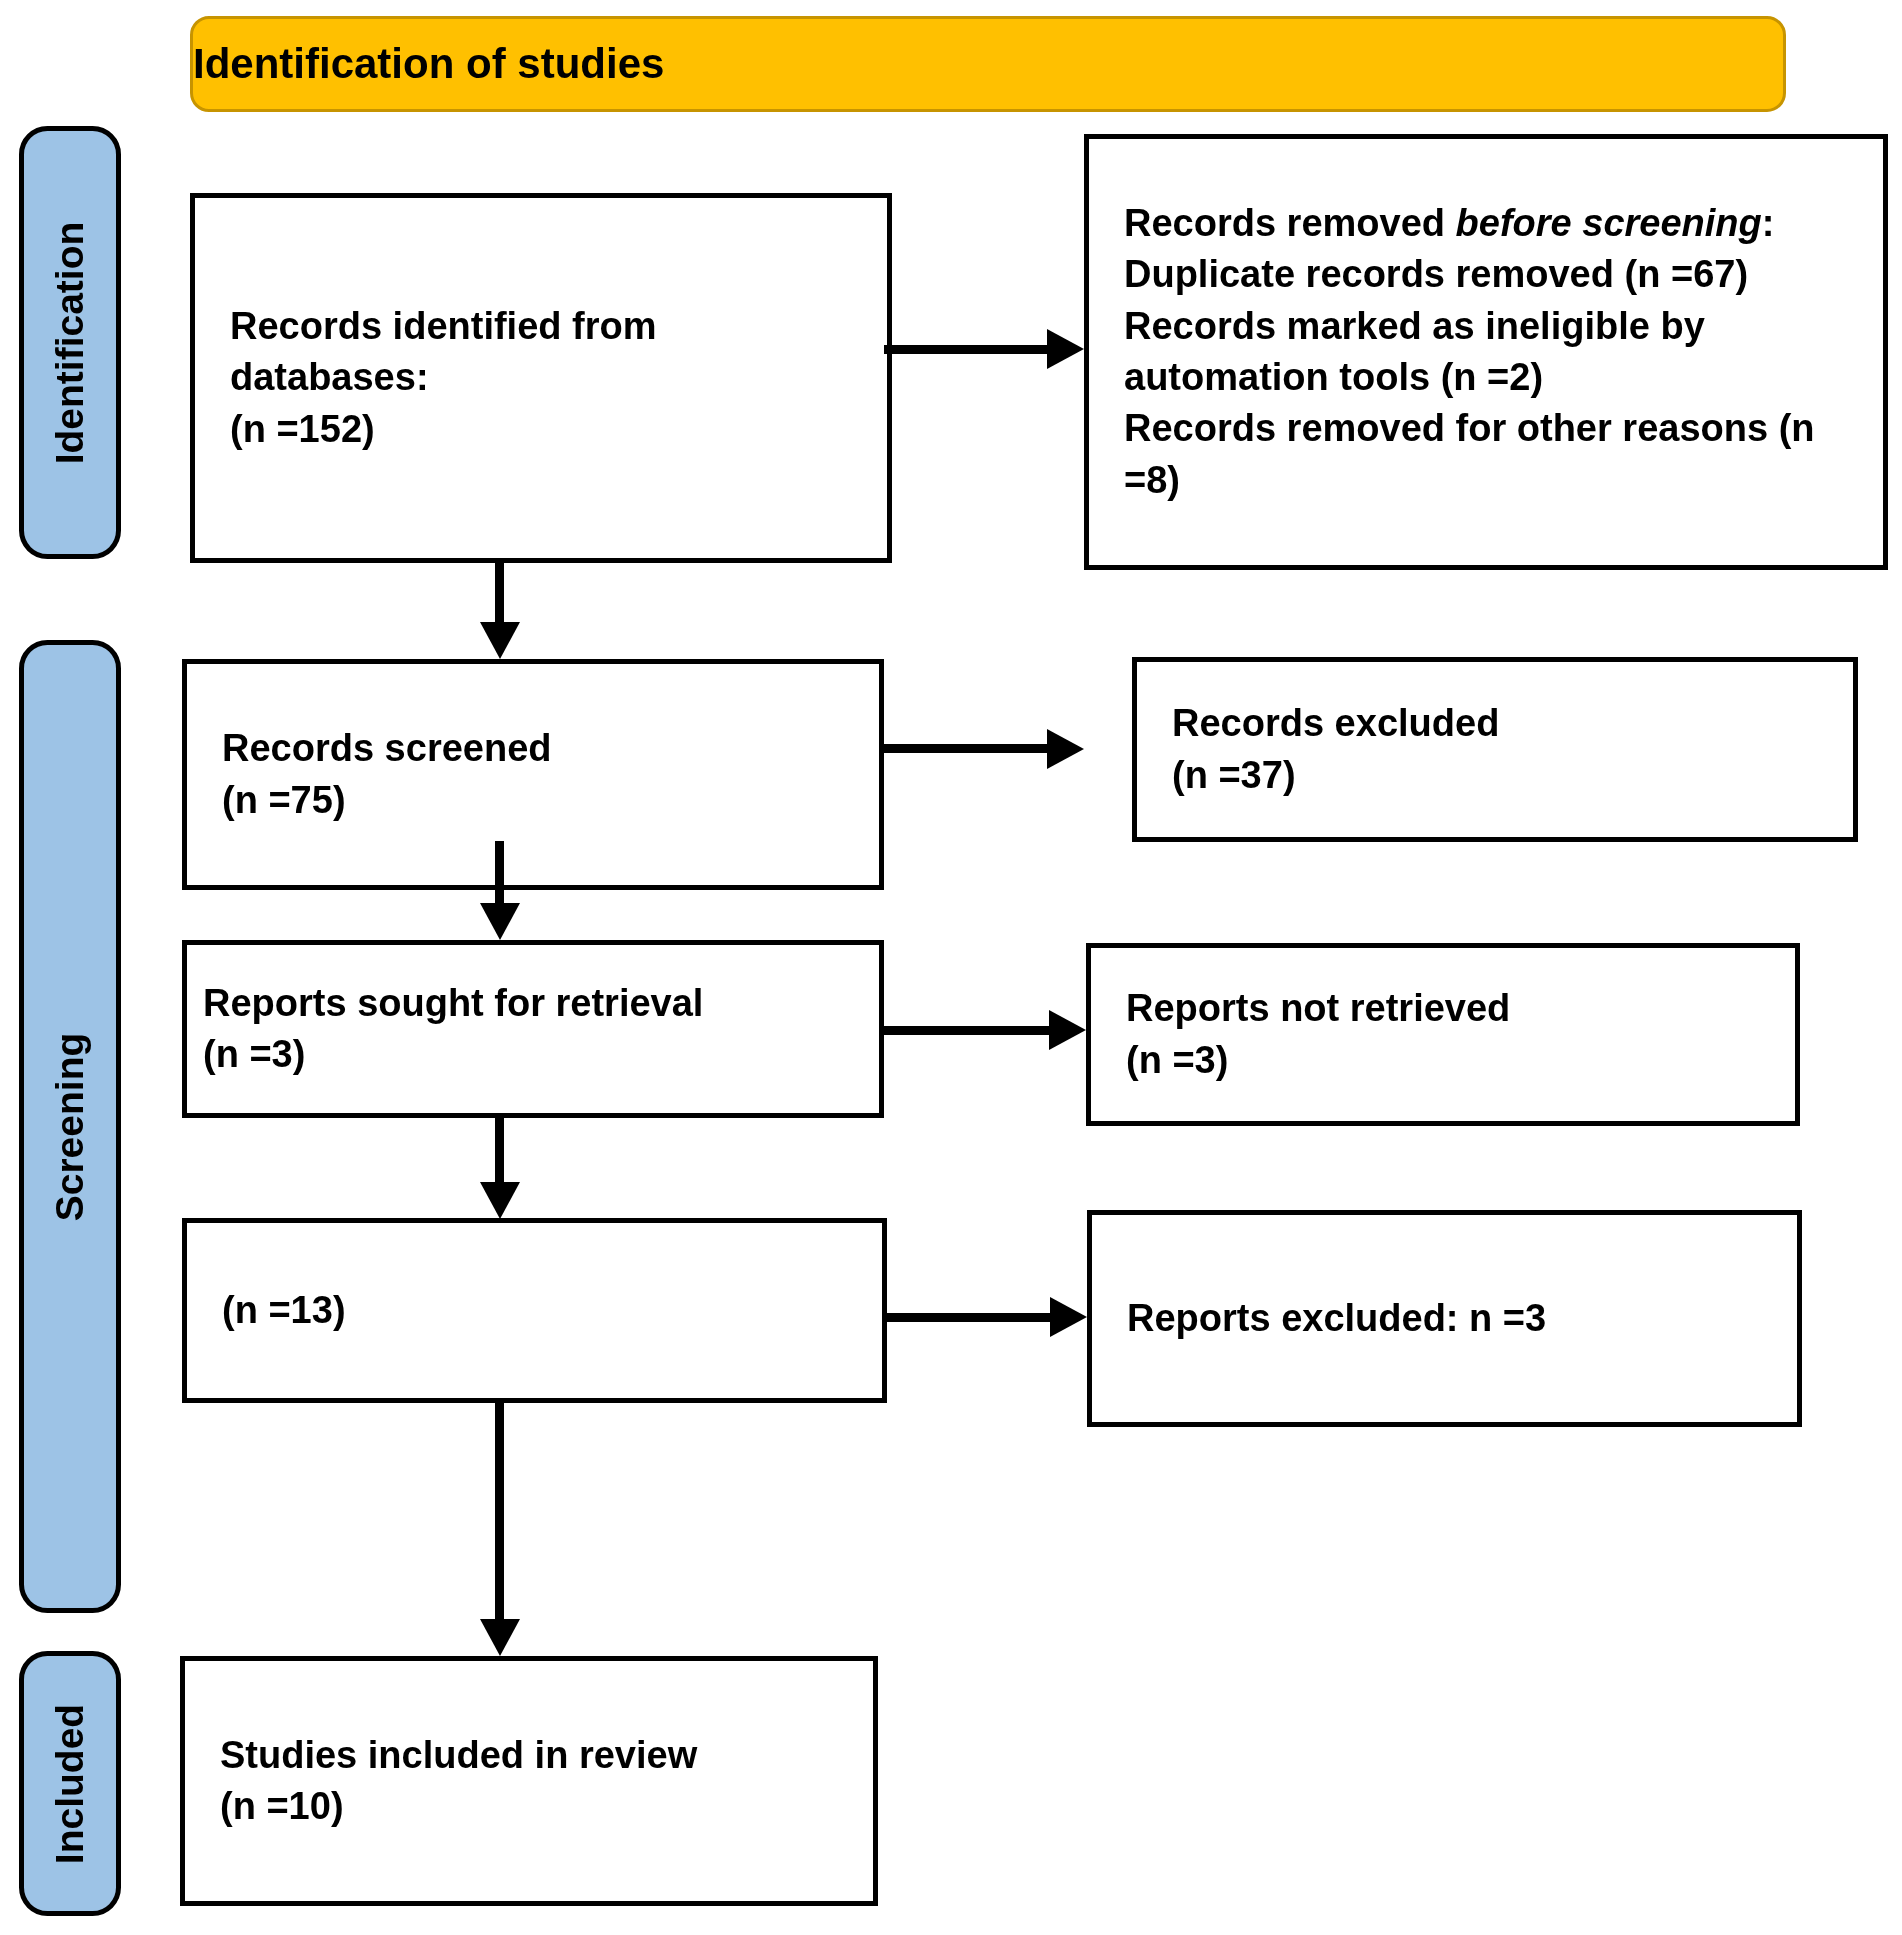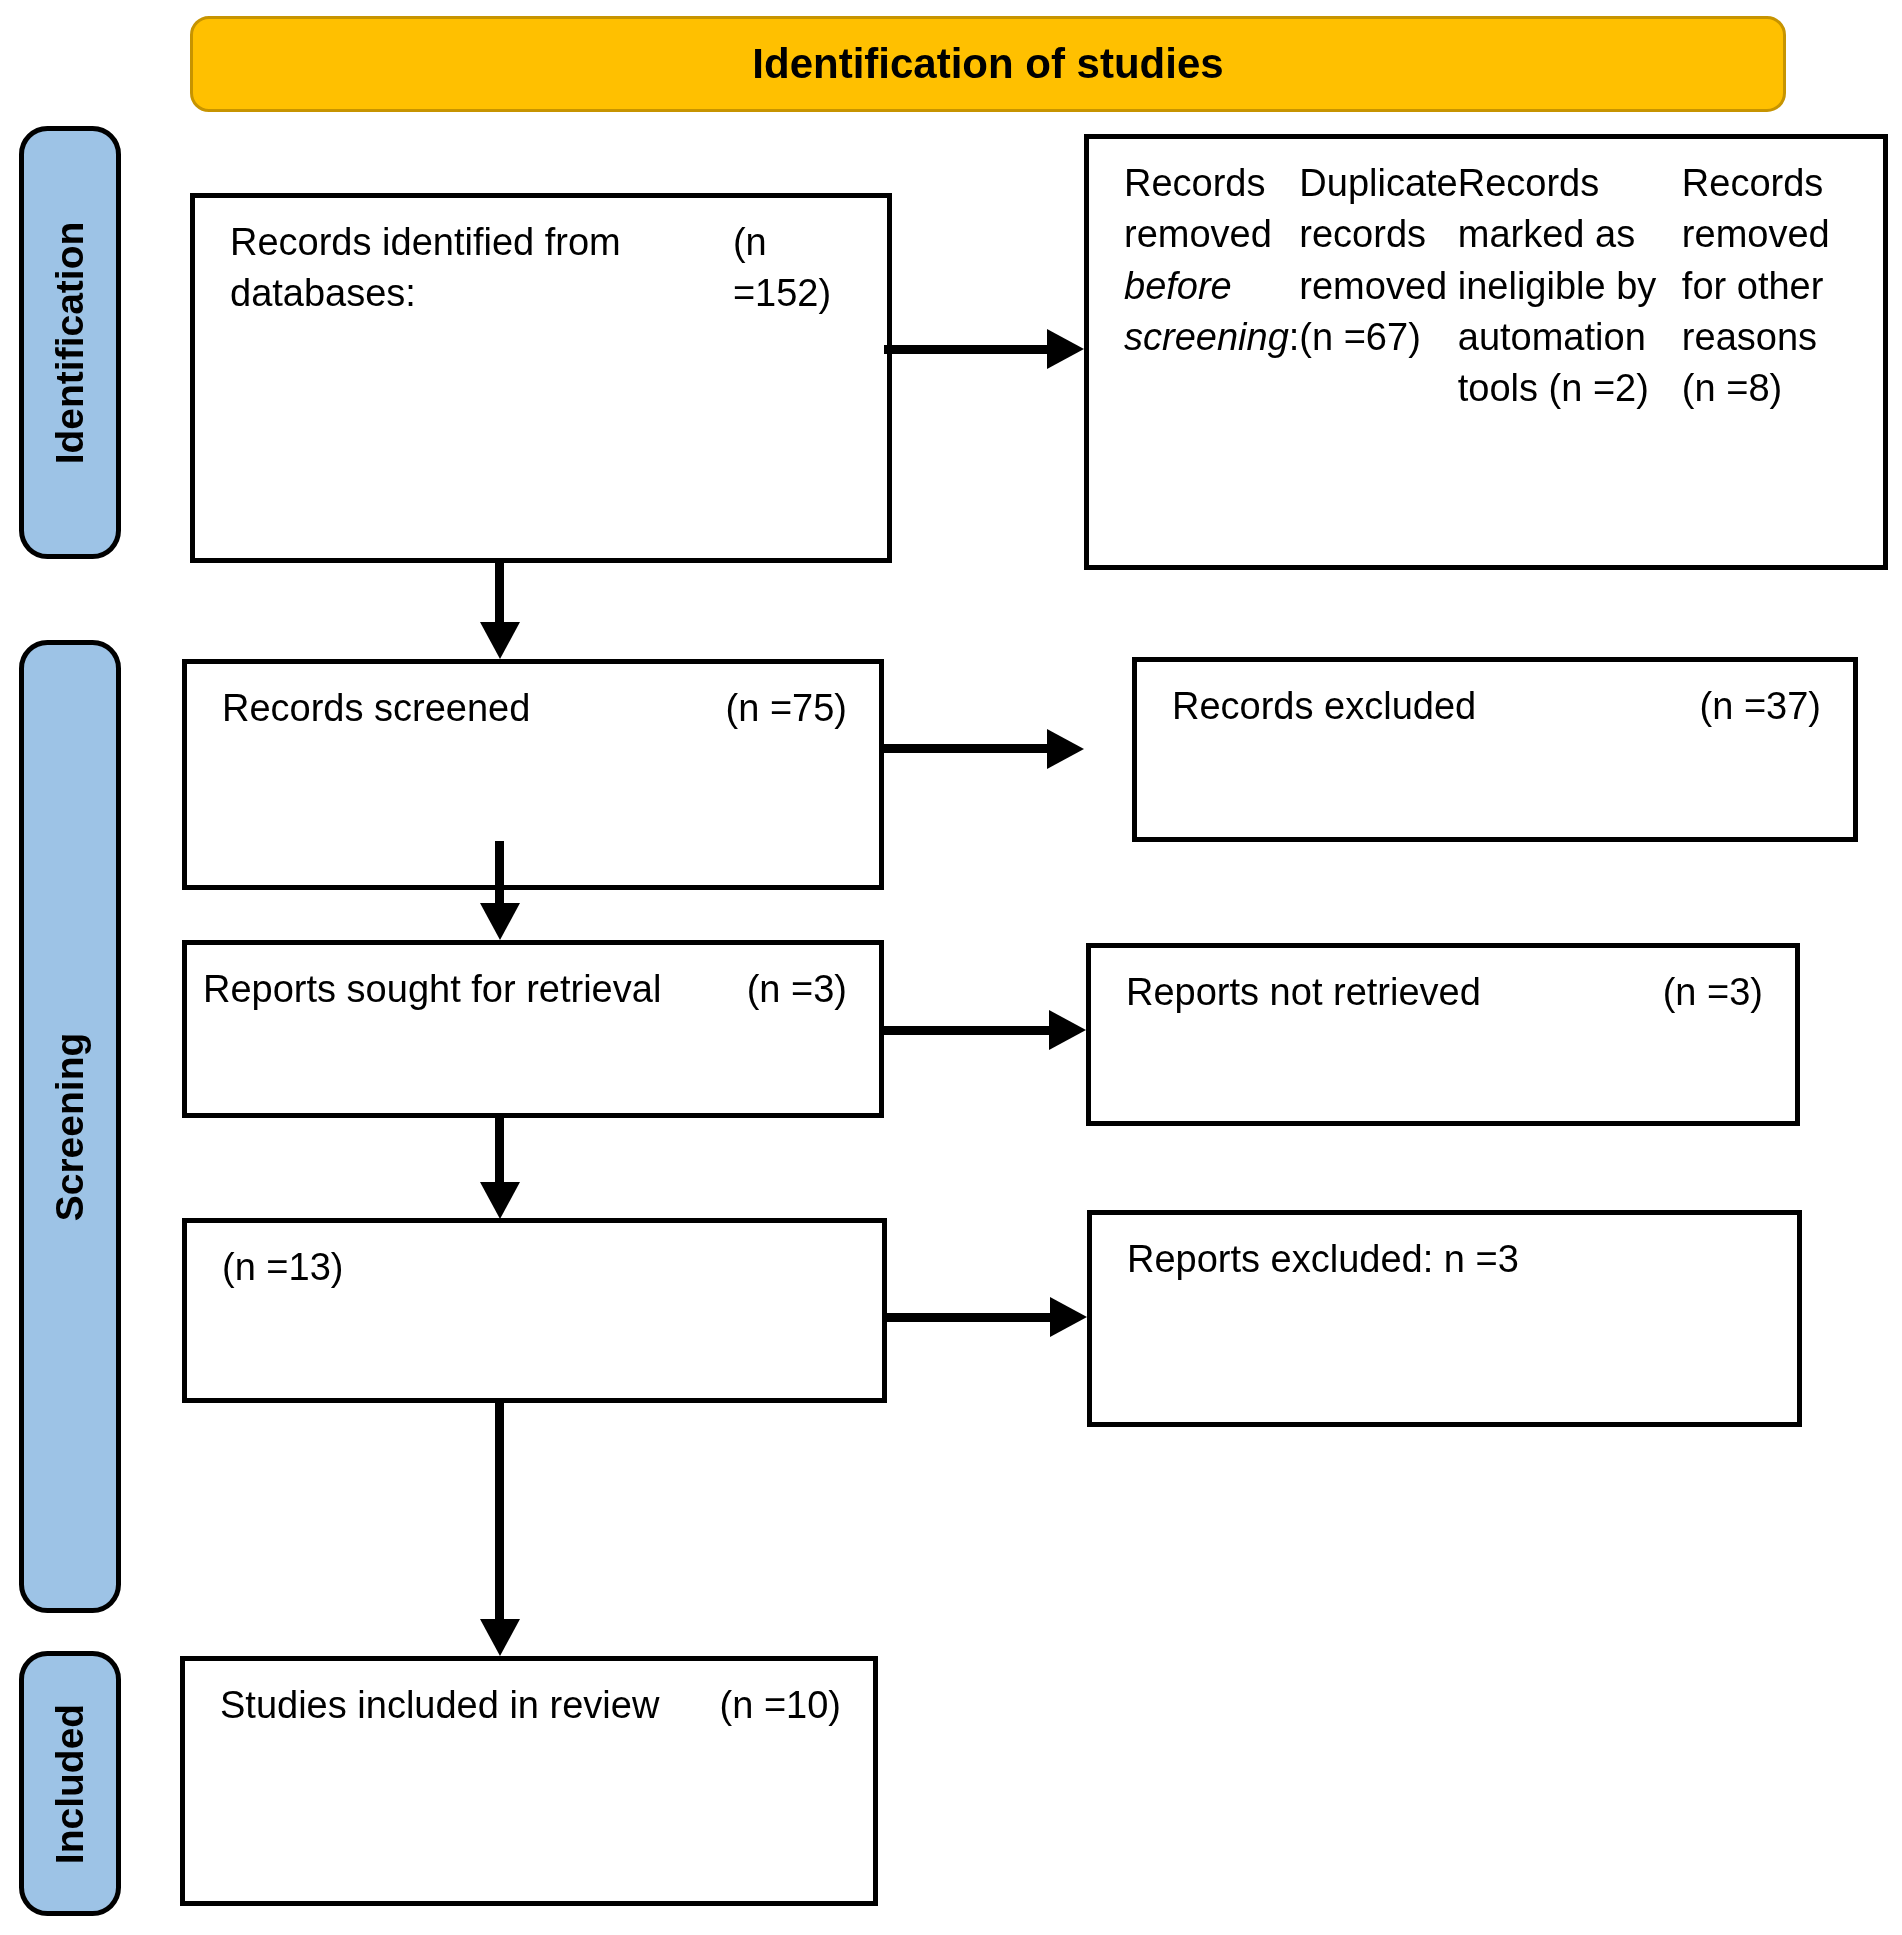--- a/index.html
+++ b/index.html
@@ -16,21 +16,21 @@
     color: #000;
   }
   .banner {
     position: absolute;
     left: 190px; top: 16px;
     width: 1596px; height: 96px;
     background: #FFC000;
     border: 3.8px solid #c79400;
     border-radius: 19px;
     box-sizing: border-box;
-    display: flex; align-items: center; justify-content: center;
+    display: flex; align-items: center; 
     font-size: 42px; font-weight: 700;
   }
   .stage {
     position: absolute;
     left: 19px;
     width: 102px;
     background: #9DC3E6;
     border: 5.7px solid #000;
     border-radius: 28.4px;
     box-sizing: border-box;
@@ -43,23 +43,23 @@
   }
   #stage-identification { top: 126px; height: 433px; }
   #stage-screening      { top: 640px; height: 973px; }
   #stage-included       { top: 1651px; height: 265px; }
 
   .wbox {
     position: absolute;
     background: #ffffff;
     border: 5.7px solid #000;
     box-sizing: border-box;
-    display: flex; flex-direction: row; justify-content: space-between;
+    display: flex; flex-direction: column; justify-content: center;
     padding: 19px 32px 19px 35px;
-    font-size: 38px; font-weight: 400; line-height: 1.35;
+    font-size: 38px; font-weight: 700; line-height: 1.35;
   }
   .wbox div { min-height: 1em; }
 
   #box-records-identified { left: 182px;  top: 193px;  width: 702px; height: 370px; margin-left: 8px; }
   #box-records-removed    { left: 1084px; top: 134px;  width: 804px; height: 436px; }
   #box-records-screened   { left: 182px;  top: 659px; width: 702px; height: 231px; }
   #box-records-excluded   { left: 1084px; top: 657px; width: 726px; height: 185px; margin-left: 48px; }
   #box-reports-sought     { left: 182px;  top: 940px; width: 702px; height: 178px; padding-left: 16px; }
   #box-reports-not-retrieved { left: 1086px; top: 943px; width: 714px; height: 183px; }
   #box-reports-assessed   { left: 182px;  top: 1218px; width: 705px; height: 185px; }

